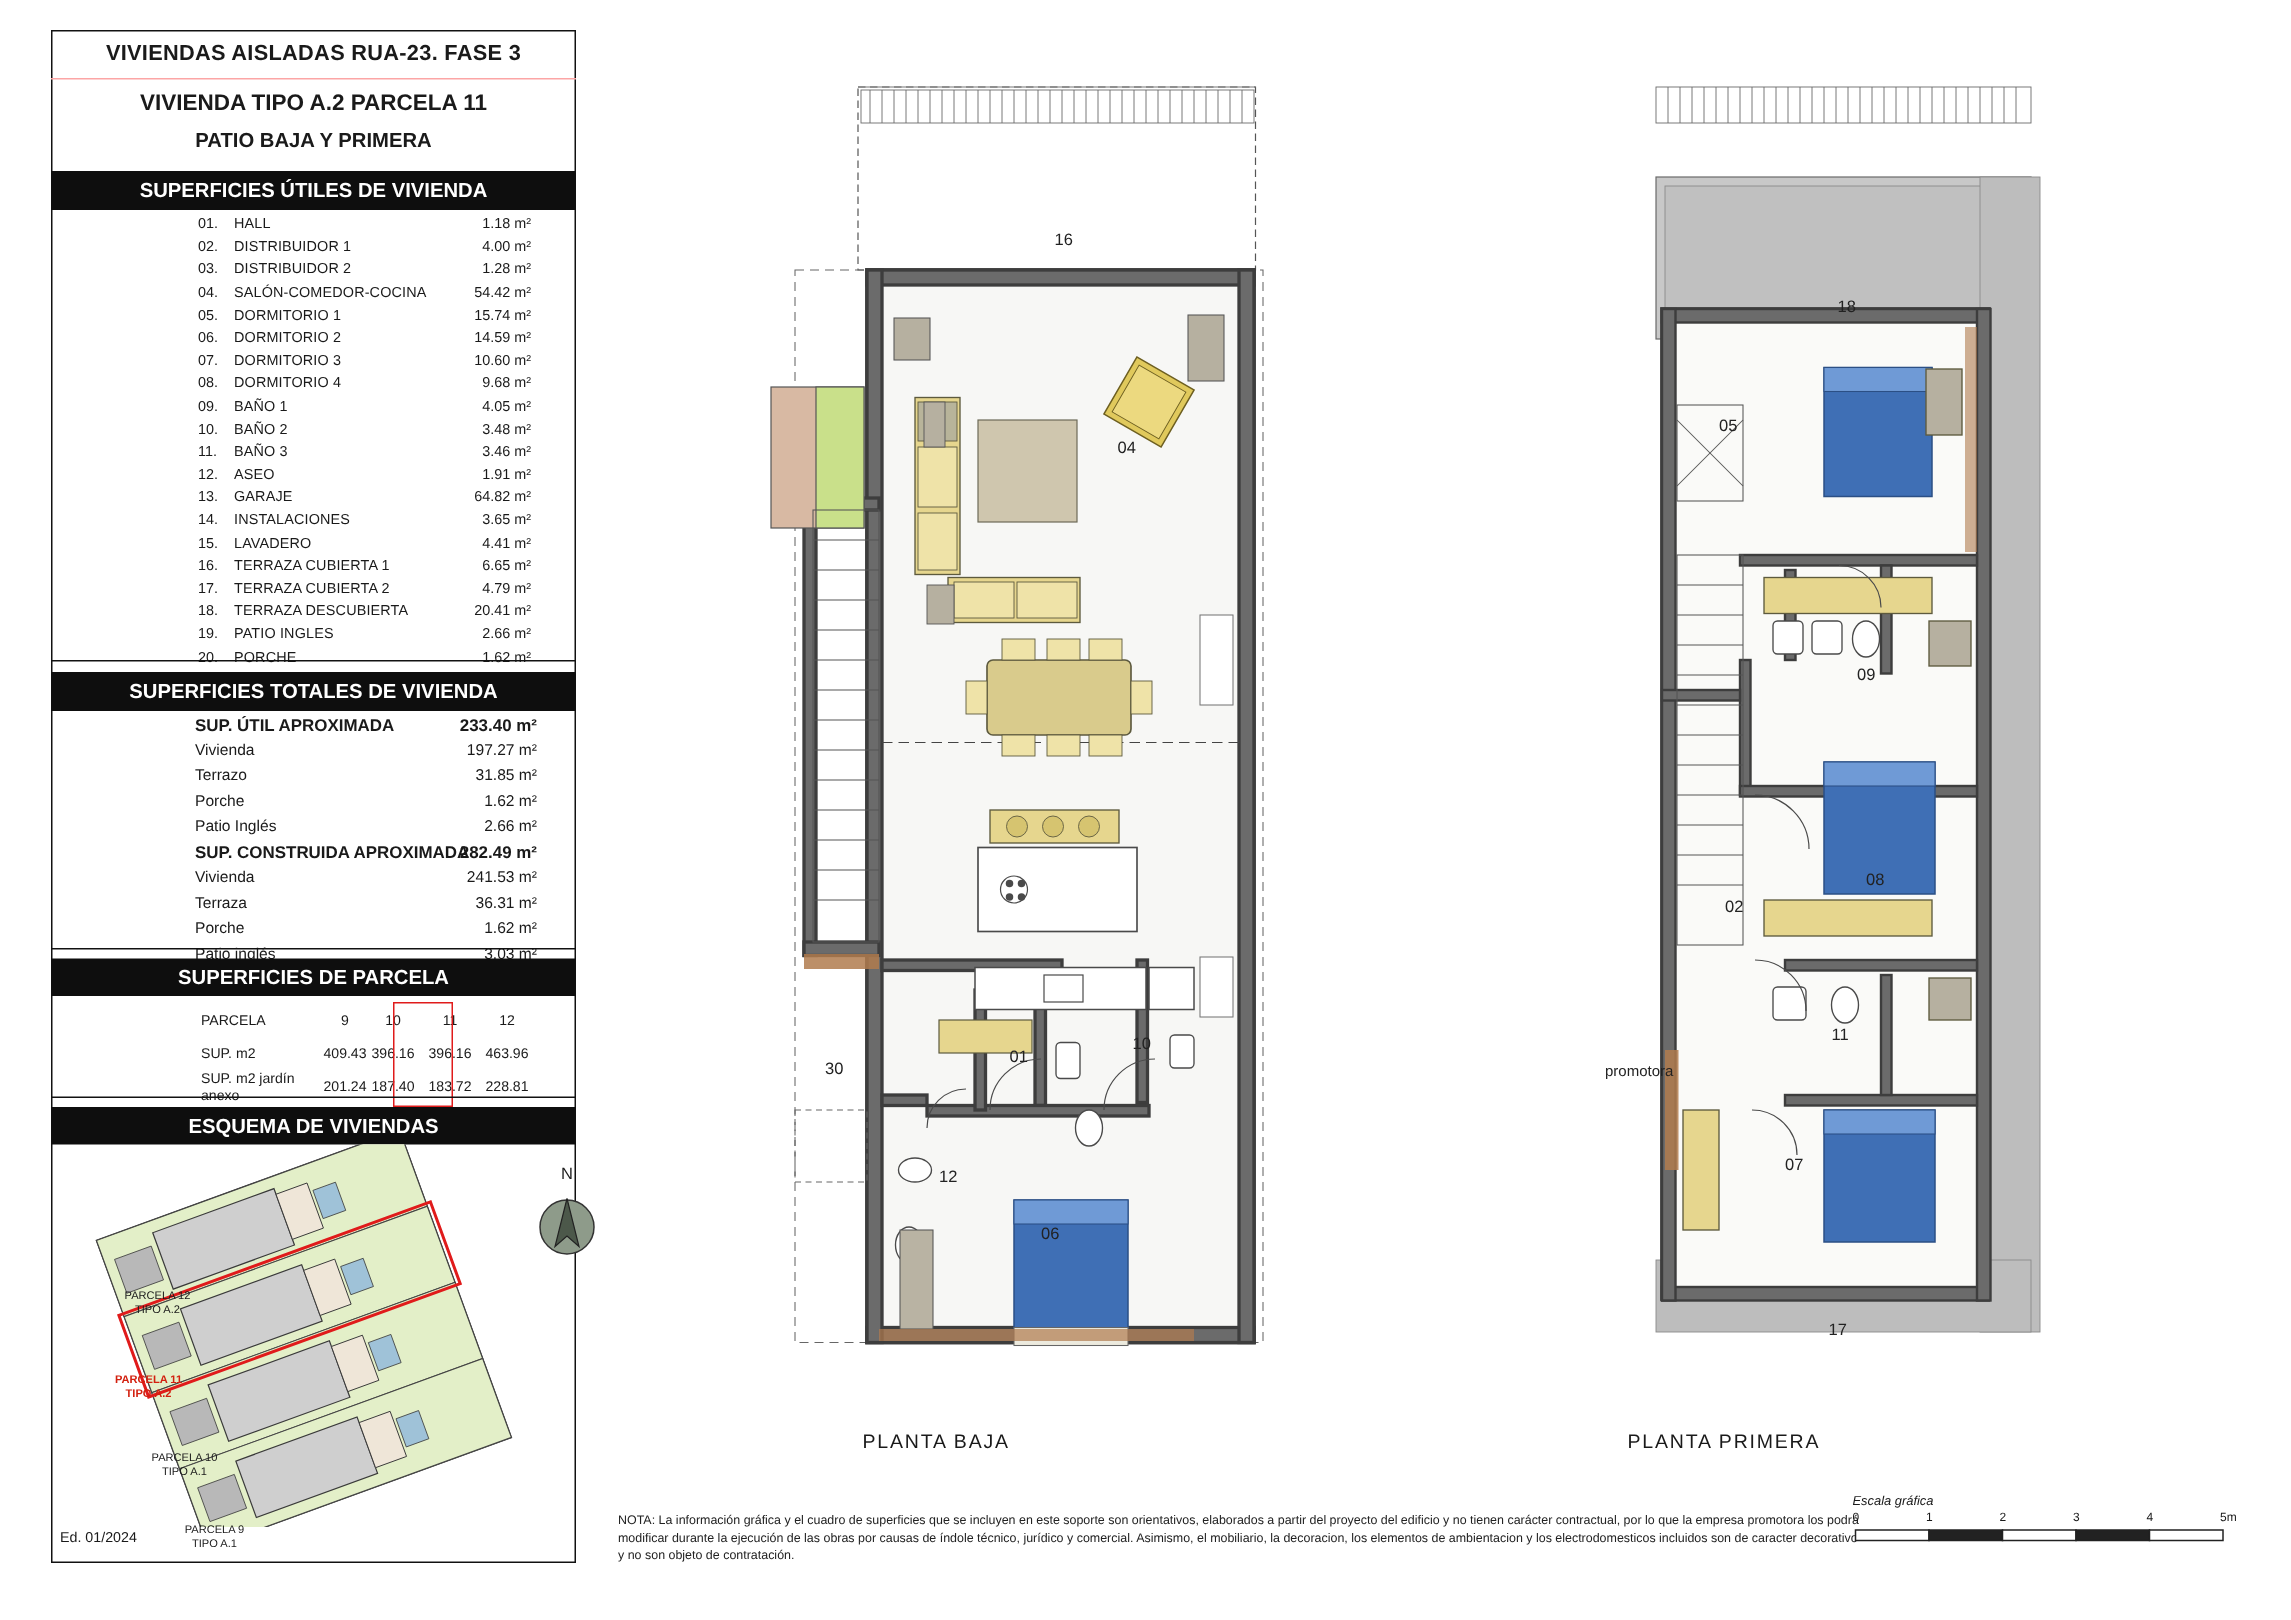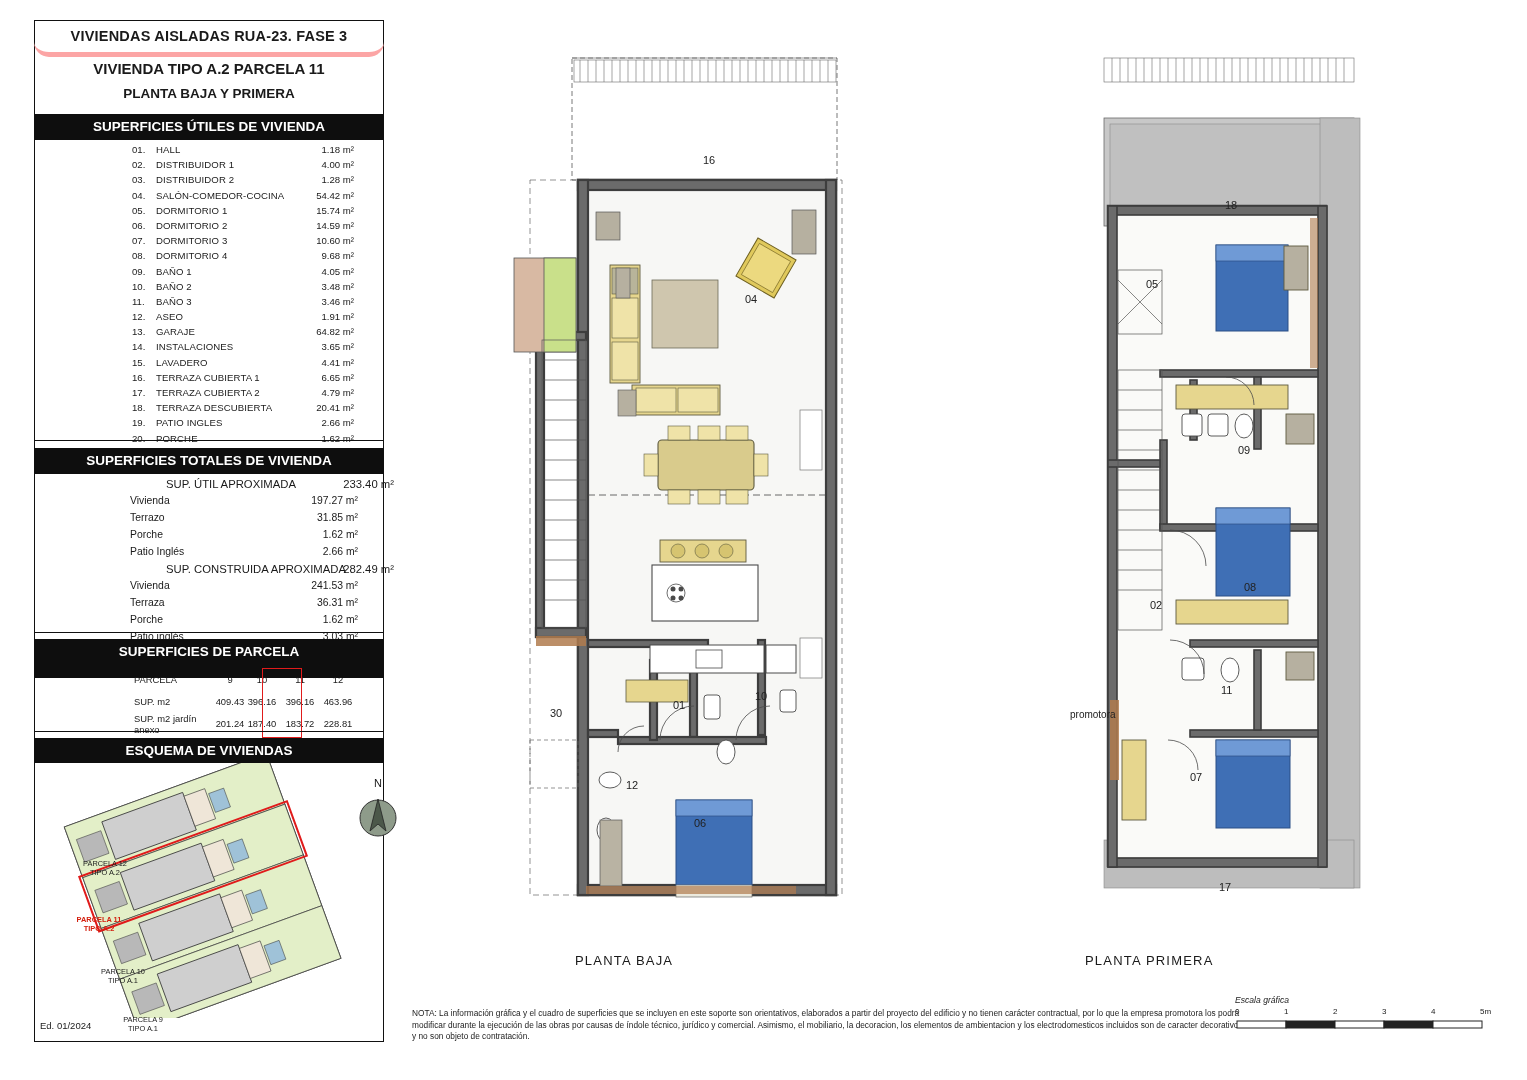--- a/index.html
+++ b/index.html
@@ -2,40 +2,40 @@
 <html><head>
 <meta charset="utf-8">
 <style>
   html,body{margin:0;padding:0;background:#ffffff;}
   body{width:1527px;height:1080px;position:relative;font-family:"Liberation Sans",sans-serif;color:#1a1a1a;overflow:hidden;}
   .sheet{position:absolute;inset:0;}
 
   
   .panel{position:absolute;left:34px;top:20px;width:350px;height:1022px;}
   .panel-border{position:absolute;inset:0;border:1px solid #111;}
-  .hdr-title{position:absolute;left:0;top:0;width:100%;height:32px;line-height:32px;text-align:center;font-size:14.5px;font-weight:bold;letter-spacing:.2px;border-bottom:5px solid #fca5a5;border-radius:15px;}
+  .hdr-title{position:absolute;left:0;top:0;width:100%;height:32px;line-height:32px;text-align:center;font-size:14.5px;font-weight:bold;letter-spacing:.2px;border-bottom:1px solid #fca5a5;}
   .sub1{position:absolute;left:0;top:40px;width:100%;text-align:center;font-size:15px;font-weight:bold;}
   .sub2{position:absolute;left:0;top:66px;width:100%;text-align:center;font-size:13.5px;font-weight:bold;}
   .blackbar{position:absolute;left:0;width:100%;background:#0e0e0e;color:#fff;text-align:center;font-weight:bold;}
   .bb1{top:94px;height:26px;line-height:26px;font-size:13.5px;}
   .bb2{top:428px;height:26px;line-height:26px;font-size:13.5px;}
-  .bb3{top:619px;height:39px;line-height:25px;font-size:13.5px;}
+  .bb3{top:619px;height:25px;line-height:25px;font-size:13.5px;}
   .bb4{top:718px;height:25px;line-height:25px;font-size:13.5px;}
 
   .rooms{position:absolute;left:0;top:124px;width:100%;}
   .room-row{height:15.2px;font-size:9.6px;position:relative;padding-left:20px;}
   .room-row .num{position:absolute;left:98px;}
   .room-row .nm{position:absolute;left:122px;letter-spacing:.1px;}
   .room-row .ar{position:absolute;left:276px;width:44px;text-align:right;}
 
   .totals{position:absolute;left:0;top:458px;width:100%;}
   .t-row{position:relative;height:17px;font-size:10.4px;}
   .t-row .lb{position:absolute;left:96px;}
   .t-row .vl{position:absolute;left:250px;width:74px;text-align:right;}
-  .t-row.bold{font-weight:normal;font-size:11.3px;margin-left:36px;}
+  .t-row.bold{font-weight:bold;font-size:11.3px;}
   .hrline{position:absolute;left:0;width:100%;height:1px;background:#111;}
 
   
   .parcela{position:absolute;left:0;top:650px;width:100%;font-size:9.4px;}
   .p-row{position:relative;height:22px;}
   .p-row .lab{position:absolute;left:100px;top:4px;}
   .p-col{position:absolute;width:40px;text-align:center;top:4px;}
   .p-row.two .lab{top:-1px;line-height:11px;width:80px;}
   .p-row.two .p-col{top:4px;}
   .hl-box{position:absolute;left:228px;top:648px;width:38px;height:68px;border:1.4px solid #e01b1b;}
@@ -63,21 +63,21 @@
 </head>
 <body>
 
 <div class="sheet">
 
   <div class="panel">
     <div class="panel-border"></div>
 
     <div class="hdr-title">VIVIENDAS AISLADAS RUA-23. FASE 3</div>
     <div class="sub1">VIVIENDA TIPO A.2 PARCELA 11</div>
-    <div class="sub2">PLANTA BAJA Y PRIMERA</div>
+    <div class="sub2">PATIO BAJA Y PRIMERA</div>
 
     <div class="blackbar bb1">SUPERFICIES ÚTILES DE VIVIENDA</div>
 
     <div class="rooms" id="rooms-list">
         <div class="room-row">
           <span class="num">01.</span>
           <span class="nm">HALL</span>
           <span class="ar">1.18  m²</span>
         </div>
         <div class="room-row">

